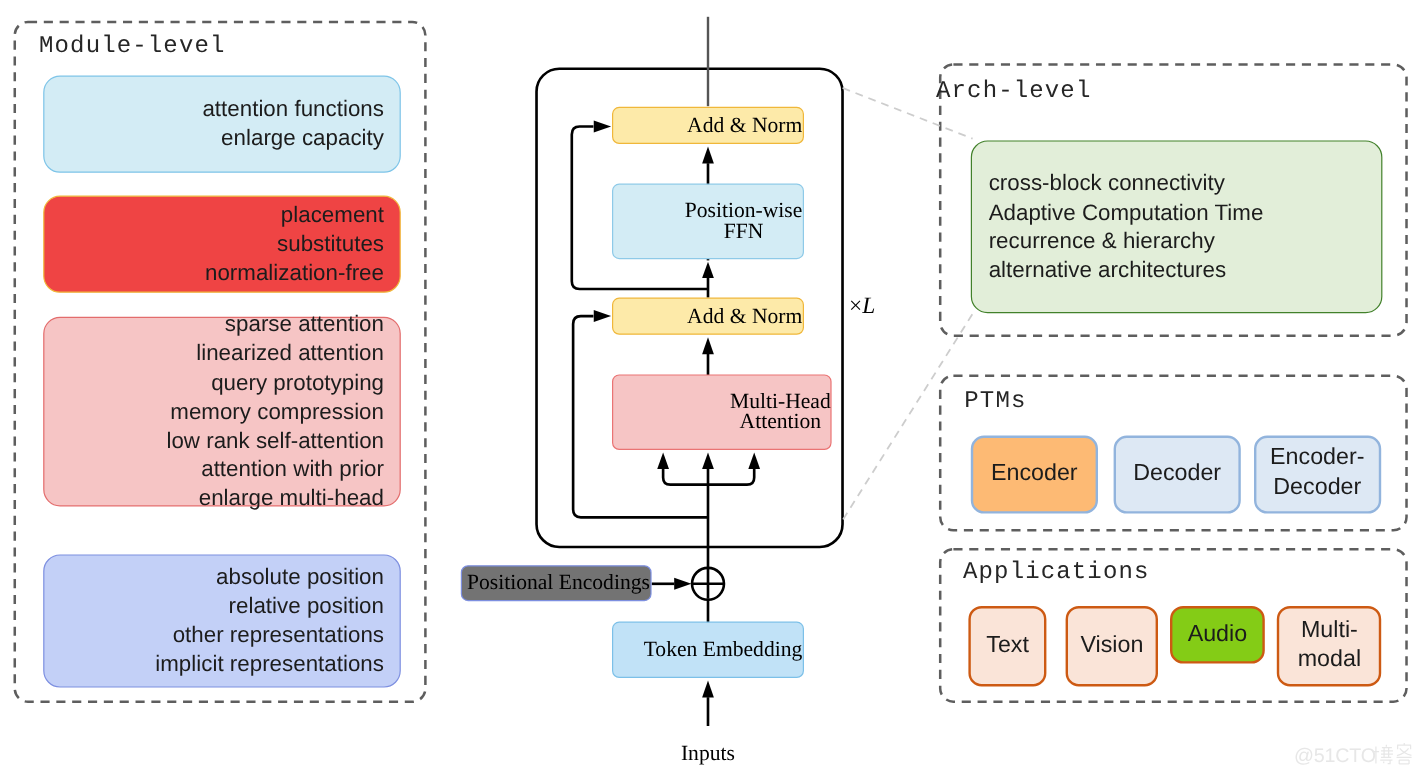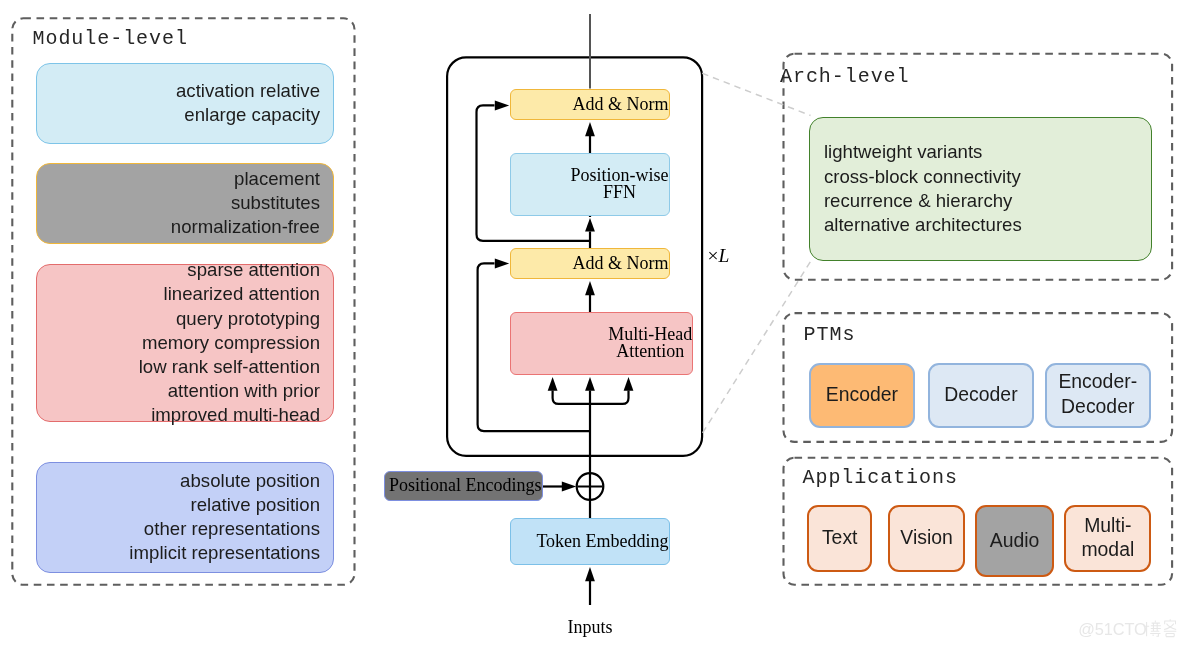--- a/index.html
+++ b/index.html
@@ -52,59 +52,59 @@
       <rect x="783.5" y="53.7" width="388.6" height="226" rx="11" ry="11"></rect>
       <rect x="783.5" y="313.1" width="388.6" height="128.8" rx="11" ry="11"></rect>
       <rect x="783.5" y="457.7" width="388.6" height="127" rx="11" ry="11"></rect>
     </g>
   </svg>
 
   <div class="group-title" style="left:32.5px;top:26.5px;">Module-level</div>
 
   <div class="card" style="left: 36px; top: 62.6px; width: 298px; height: 81px; background: rgb(211, 236, 245); border-color: rgb(125, 196, 232);">
     <div class="lines">
-        <div>activation relative</div>
+        <div>attention functions</div>
         <div>enlarge capacity</div>
       </div>
   </div>
 
-  <div class="card" style="left: 36px; top: 162.9px; width: 298px; height: 81px; background: #a3a3a3; border-color: rgb(240, 183, 58);">
+  <div class="card" style="left: 36px; top: 162.9px; width: 298px; height: 81px; background: #ef4444; border-color: rgb(240, 183, 58);">
     <div class="lines">
         <div>placement</div>
         <div>substitutes</div>
         <div>normalization-free</div>
       </div>
   </div>
 
   <div class="card" style="left: 36px; top: 263.8px; width: 298px; height: 158px; background: rgb(246, 197, 197); border-color: rgb(227, 108, 108);">
     <div class="lines">
         <div>sparse attention</div>
         <div>linearized attention</div>
         <div>query prototyping</div>
         <div>memory compression</div>
         <div>low rank self-attention</div>
         <div>attention with prior</div>
-        <div>improved multi-head</div>
+        <div>enlarge multi-head</div>
       </div>
   </div>
 
   <div class="card" style="left: 36px; top: 461.7px; width: 298px; height: 111px; background: rgb(195, 208, 247); border-color: rgb(125, 143, 224);">
     <div class="lines">
         <div>absolute position</div>
         <div>relative position</div>
         <div>other representations</div>
         <div>implicit representations</div>
       </div>
   </div>
 
   <div class="group-title" style="left:768px;top:64.8px;margin-left:12px;">Arch-level</div>
   <div class="card left-al" style="left: 809.4px; top: 116.5px; width: 342.6px; height: 144.8px; background: rgb(226, 238, 217); border-color: rgb(66, 129, 43);">
     <div class="lines ltxt">
-        <div>lightweight variants</div>
         <div>cross-block connectivity</div>
+        <div>Adaptive Computation Time</div>
         <div>recurrence &amp; hierarchy</div>
         <div>alternative architectures</div>
       </div>
   </div>
 
   <div class="group-title" style="left:803.6px;top:322.7px;">PTMs</div>
   <div class="chip" style="left: 809.1px; top: 363.3px; width: 105.6px; height: 64.4px; background: #fdba74; border-color: rgb(146, 180, 221);">
       <span>Encoder</span>
     </div>
   <div class="chip" style="left: 927.8px; top: 363.3px; width: 106.3px; height: 64.4px; background: rgb(221, 232, 244); border-color: rgb(146, 180, 221);">
@@ -114,21 +114,21 @@
       <span>Encoder-<br>Decoder</span>
     </div>
 
   <div class="group-title" style="left:802.5px;top:466.2px;">Applications</div>
   <div class="chip" style="left: 806.9px; top: 505.3px; width: 65.6px; height: 67.2px; background: rgb(250, 228, 216); border-color: rgb(205, 90, 19);">
       <span>Text</span>
     </div>
   <div class="chip" style="left: 887.8px; top: 505.3px; width: 77.5px; height: 67.2px; background: rgb(250, 228, 216); border-color: rgb(205, 90, 19);">
       <span>Vision</span>
     </div>
-  <div class="chip" style="left: 974.7px; top: 505.3px; width: 79.7px; height: 72px; background: #a3a3a3; border-color: rgb(205, 90, 19);">
+  <div class="chip" style="left: 974.7px; top: 505.3px; width: 79.7px; height: 48px; background: #84cc16; border-color: rgb(205, 90, 19);">
       <span>Audio</span>
     </div>
   <div class="chip" style="left: 1064.4px; top: 505.3px; width: 86.9px; height: 67.2px; background: rgb(250, 228, 216); border-color: rgb(205, 90, 19);">
       <span>Multi-<br>modal</span>
     </div>
 
   <svg class="layer" viewBox="0 0 1184 647" width="1184" height="647">
     <g stroke="#000" stroke-width="2.2" fill="none" stroke-linecap="butt">
 
       <rect x="447.1" y="57.3" width="255" height="398.5" rx="19" ry="19"></rect>

